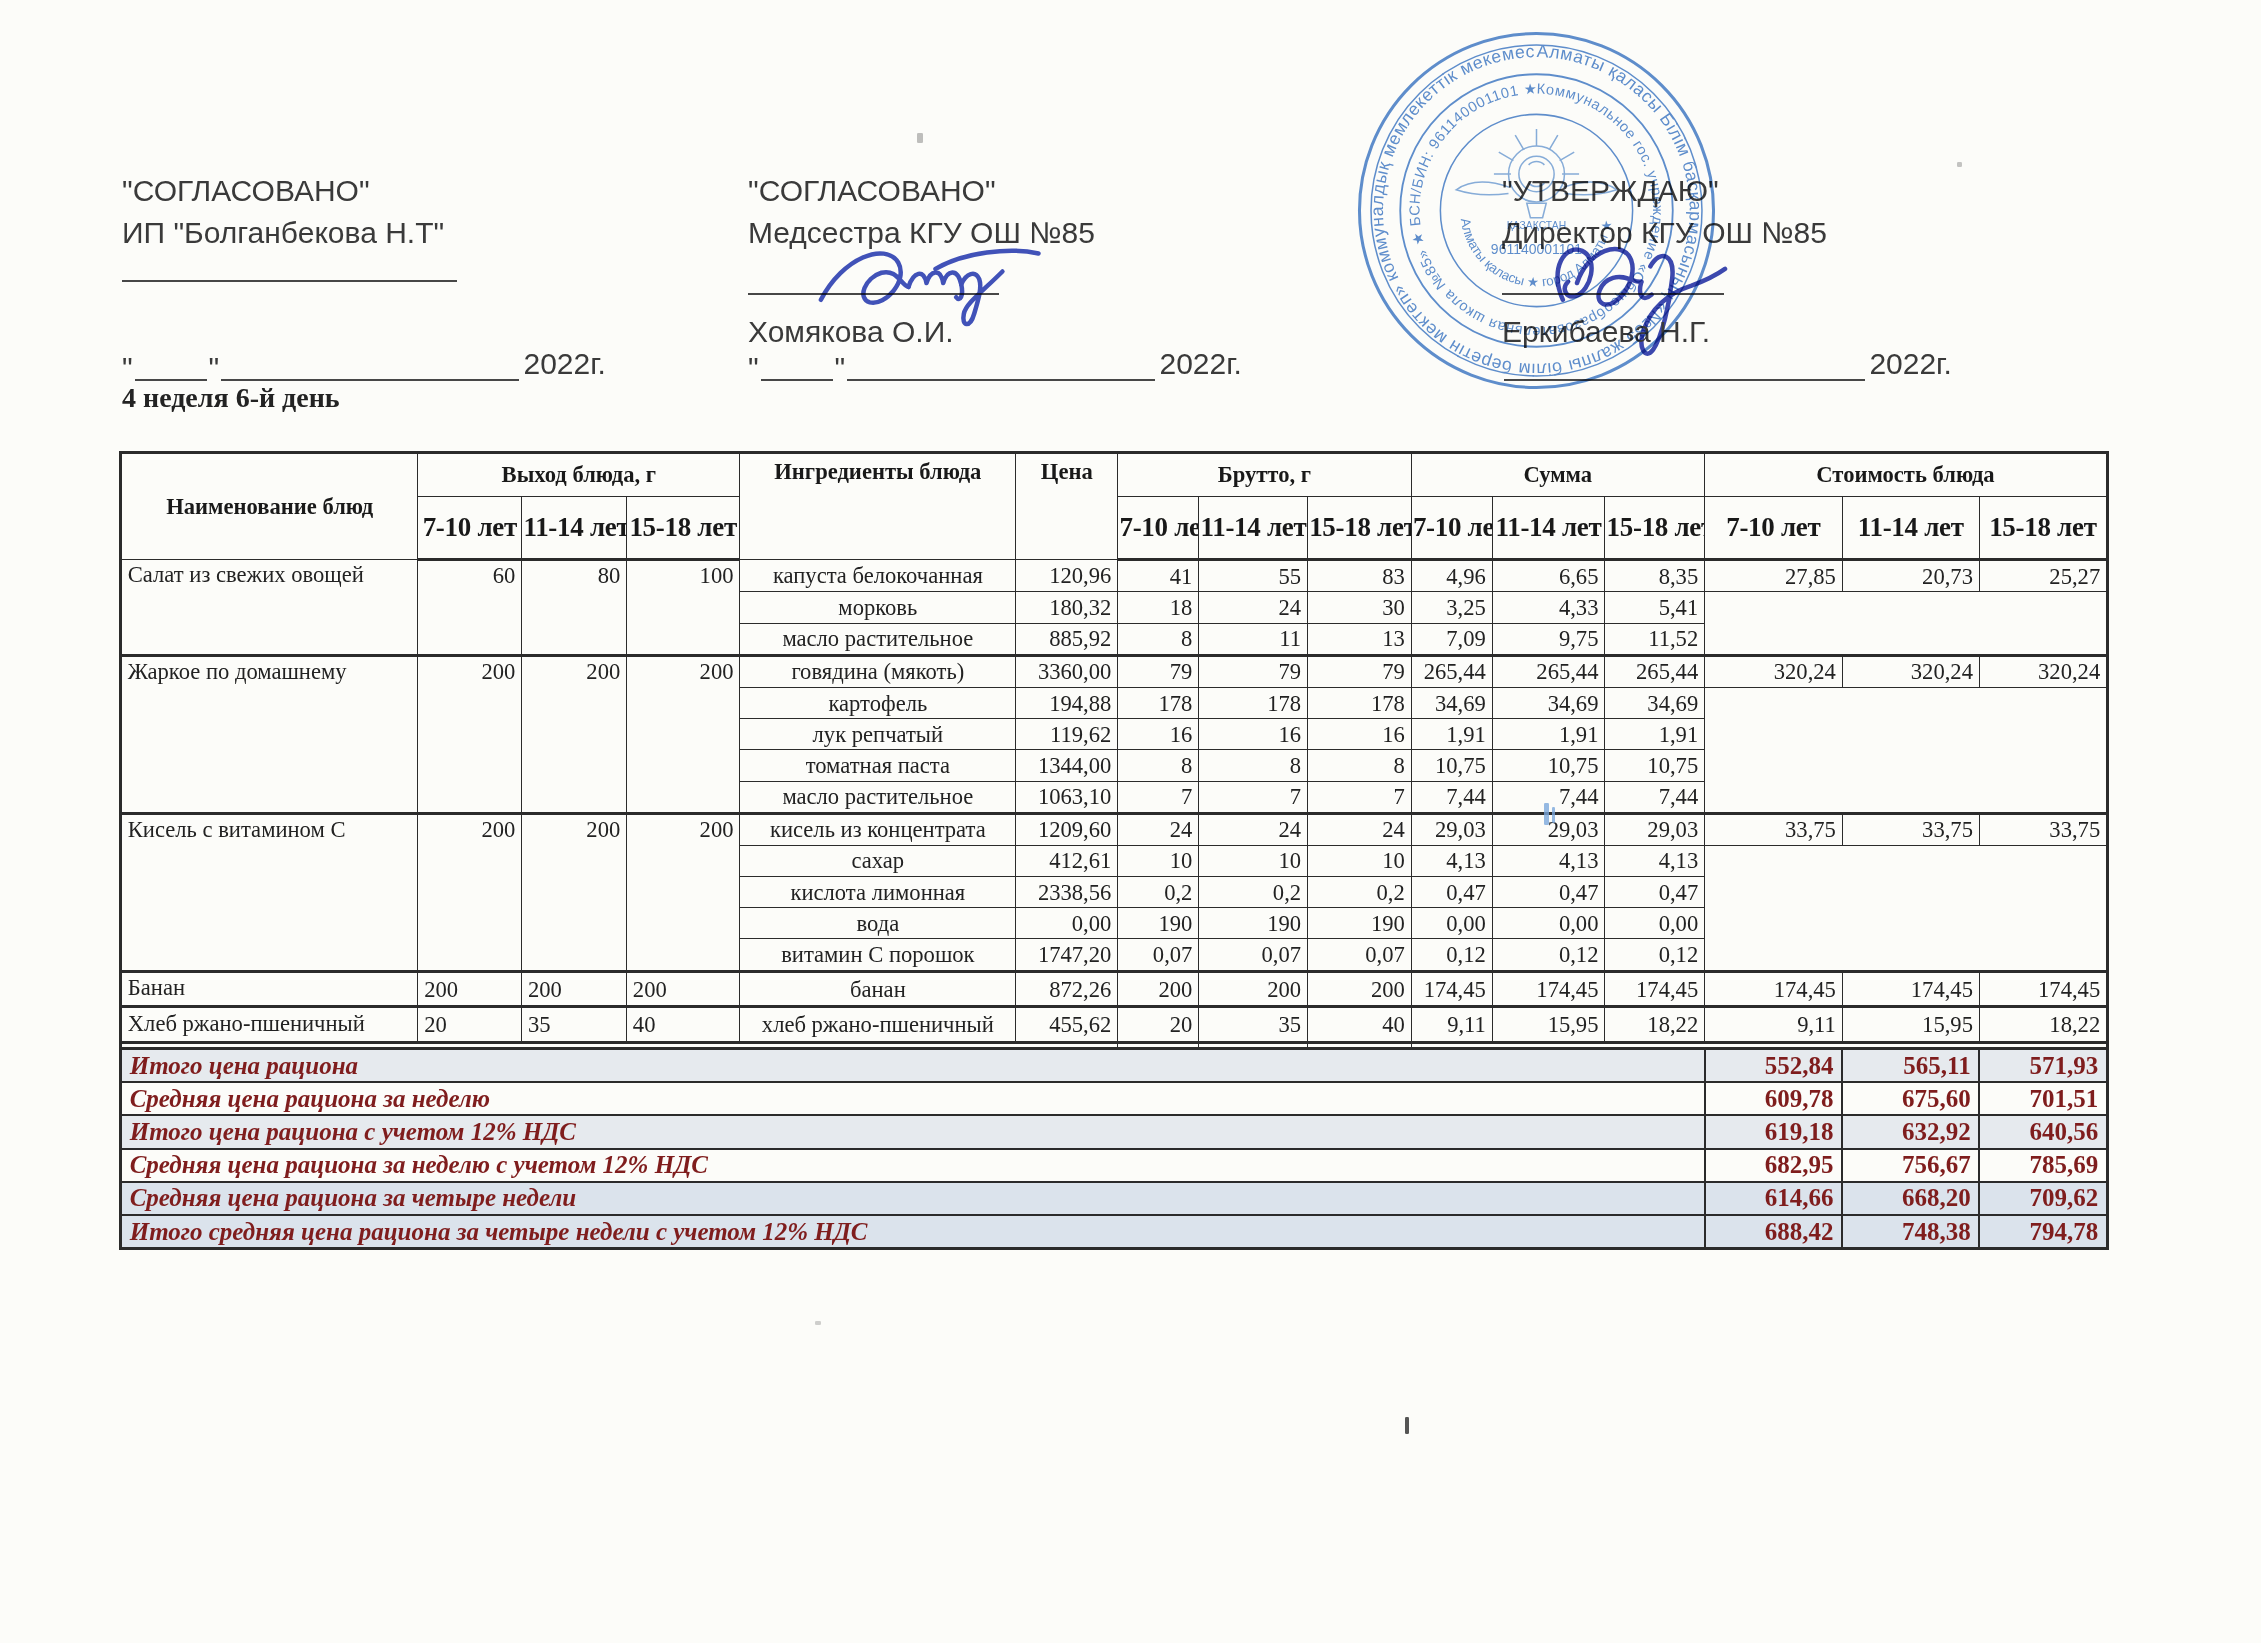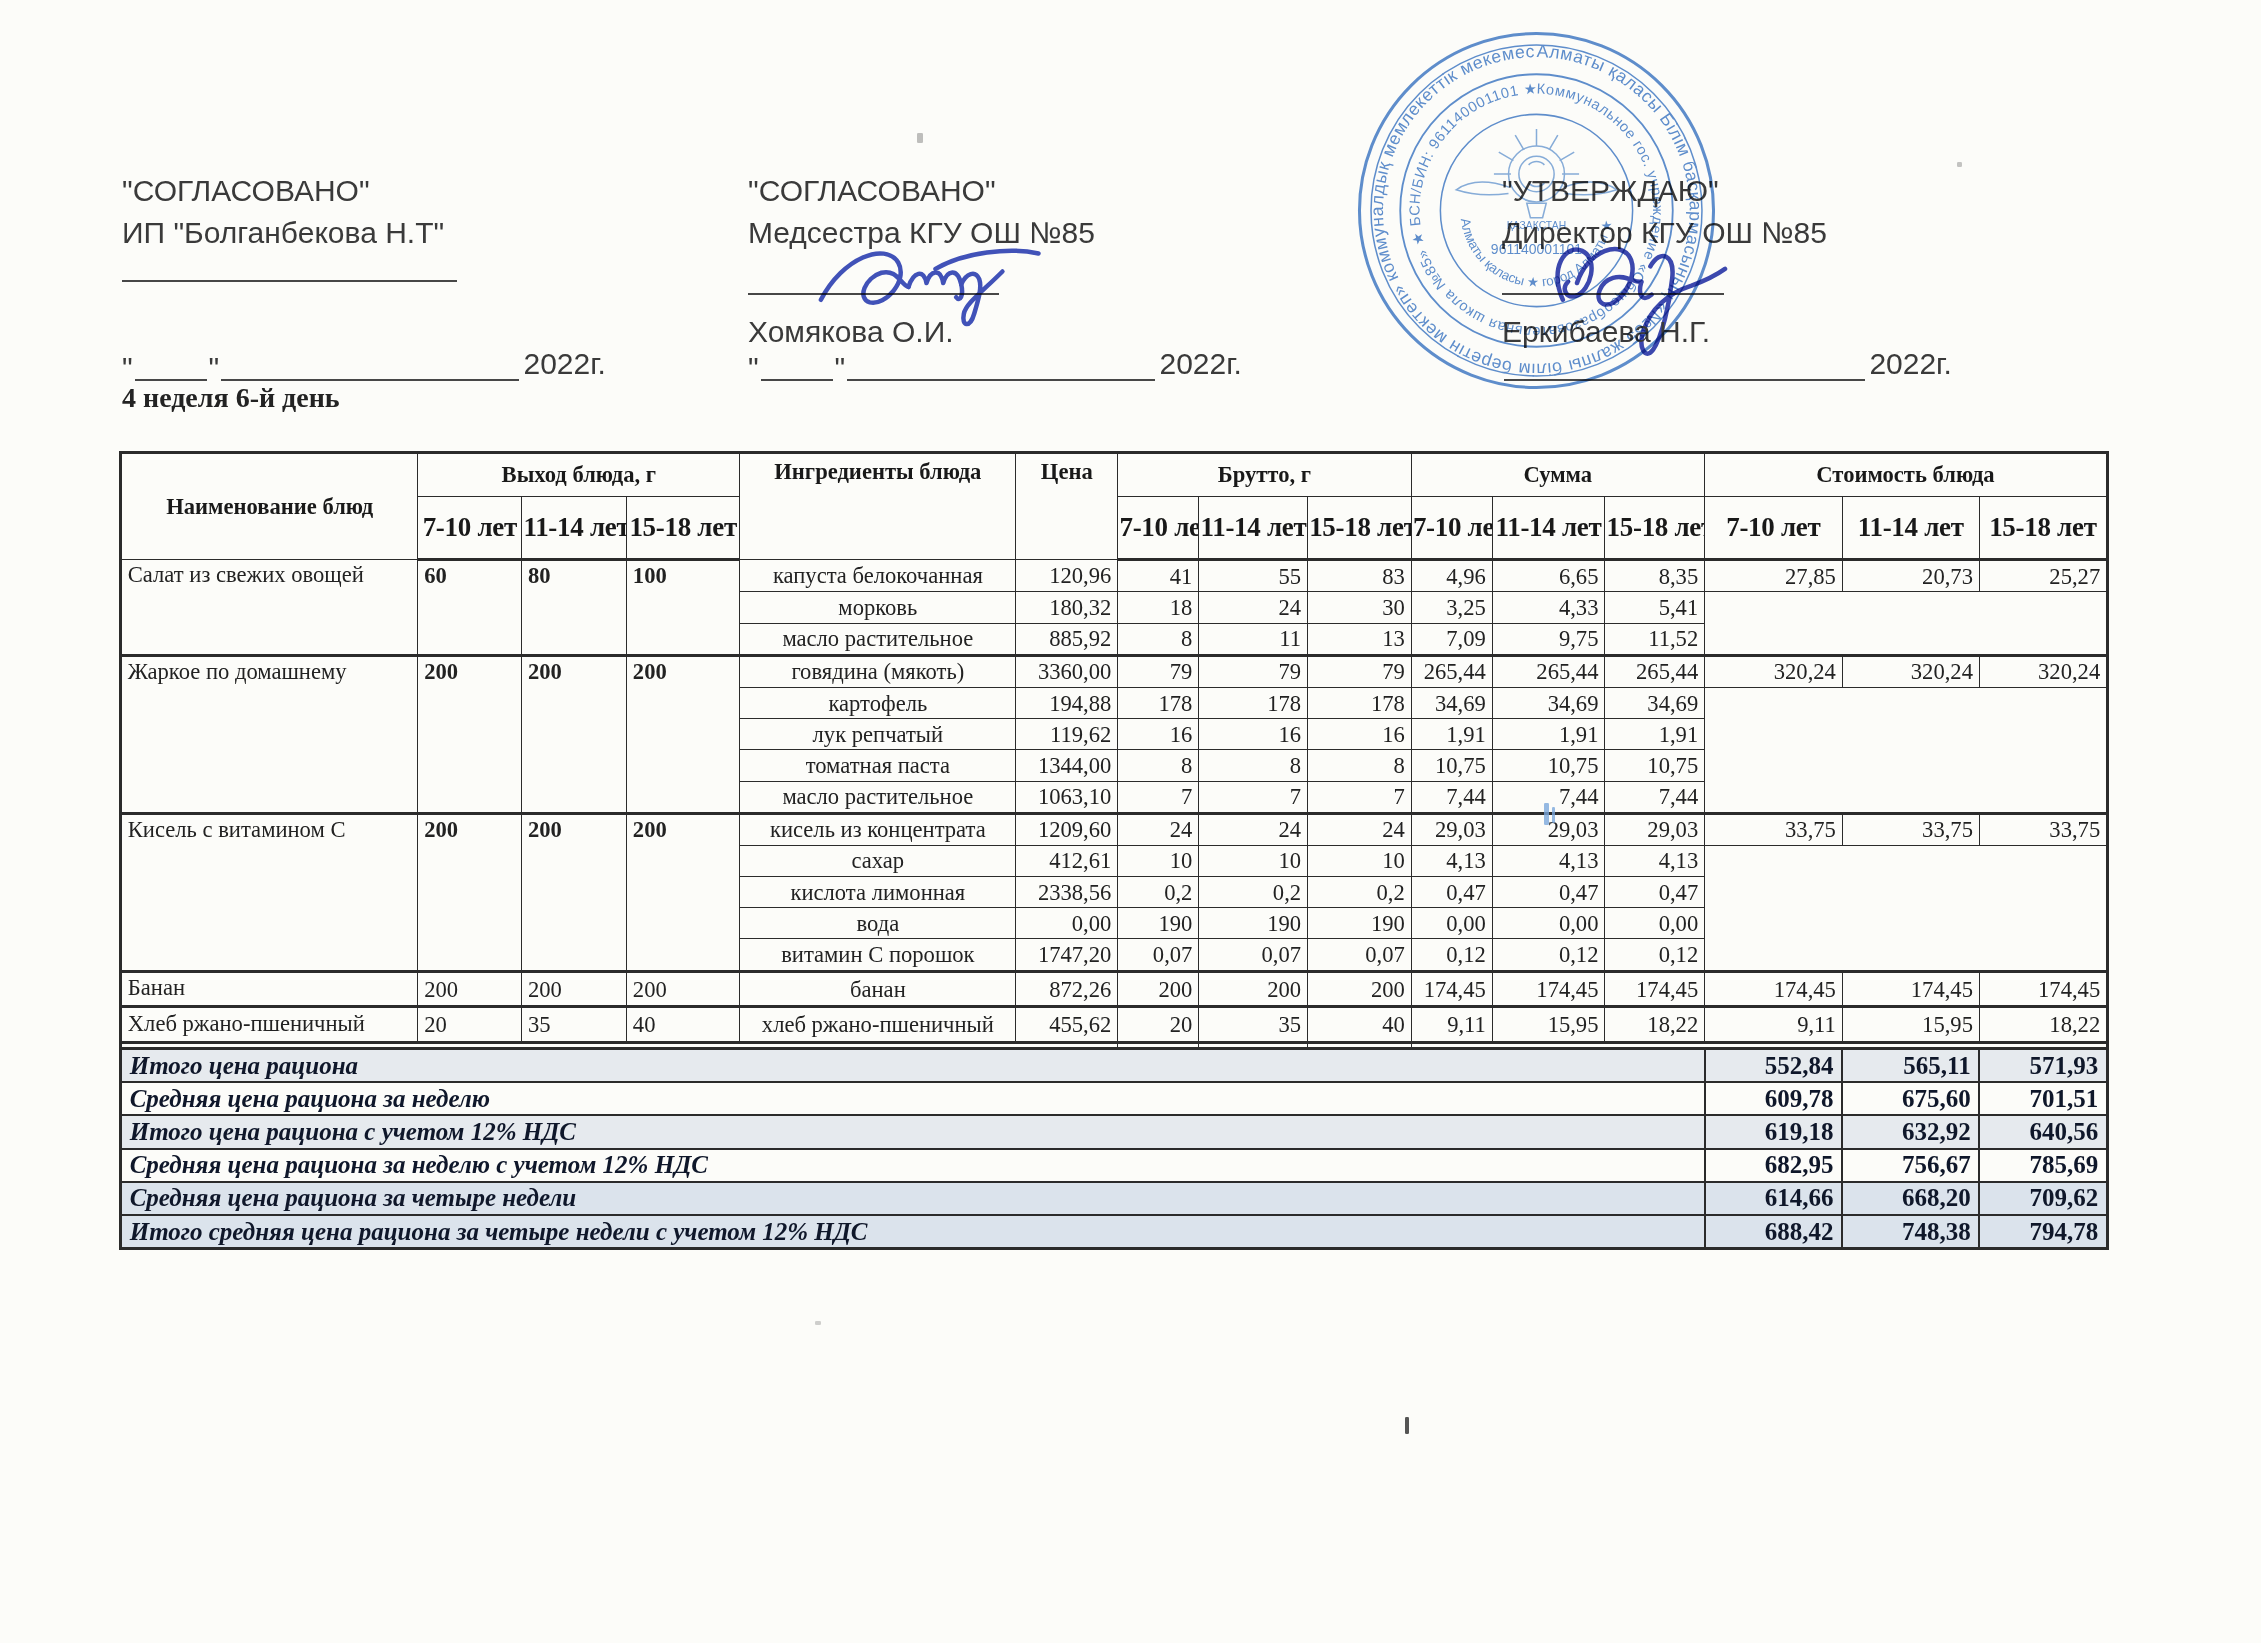--- a/index.html
+++ b/index.html
@@ -23,32 +23,32 @@
   .mt thead th{font-weight:bold;font-size:22.6px;text-align:center;padding:1.3px;color:#191919;}
   .mt thead tr.h1 th{height:39px;margin-top:40px;}
   .mt thead tr.h2 th{height:59px;font-size:27px;letter-spacing:-0.3px;font-family:Liberation Serif, serif;}
   .mt thead tr.h2 th{border-bottom-width:3.2px;}
   .mt .th-top{vertical-align:top;padding-top:5.2px;}
   .mt tbody td{height:29px;font-size:22.6px;padding:0.6px 5.8px;line-height:1.02;color:#222;}
   .mt tbody tr.group-start td{border-top-width:3.2px;}
   .name{text-align:left;vertical-align:top;padding-top:3.2px !important;}
   .ing{text-align:center;}
   .num{text-align:right;}
-  .out{text-align:left;vertical-align:top;padding-top:3.2px !important;font-weight:bold;}
+  .out{text-align:right;vertical-align:top;padding-top:3.2px !important;}
   .out-left{text-align:left;}
   .cal-label{font-weight:bold;text-align:left;}
   .cal-val{font-weight:bold;text-align:right;}
   .blankc{background:transparent;}
   
   .gap-strip{position:absolute;left:119px;top:1017px;width:1990px;height:31px;
              border-left:2.6px solid #2b2b2b;border-right:2.6px solid #2b2b2b;box-sizing:border-box;}
   
   .st{position:absolute;left:119px;top:1047px;width:1990px;border:3.2px solid #2b2b2b;}
   .st td{border:2.6px solid #2b2b2b;height:30px;font-size:25px;padding:0.6px 7.7px;
-         overflow:hidden;white-space:nowrap;color:#0f172a;}
+         overflow:hidden;white-space:nowrap;color:#7f1d1d;}
   .slabel{font-weight:bold;font-style:italic;text-align:left;}
   .sval{font-weight:bold;text-align:right;}
   tr.sh1 td{background:#e6eaee;}
   tr.sh2 td{background:#dbe3ec;}
   
   .stamp{position:absolute;left:1354px;top:28px;width:365px;height:365px;opacity:.82;
          mix-blend-mode:multiply;filter:blur(0.4px);}
   .stamp text{font-family:"Liberation Sans",sans-serif;}
   .sig{position:absolute;mix-blend-mode:multiply;filter:blur(0.3px);}
   

